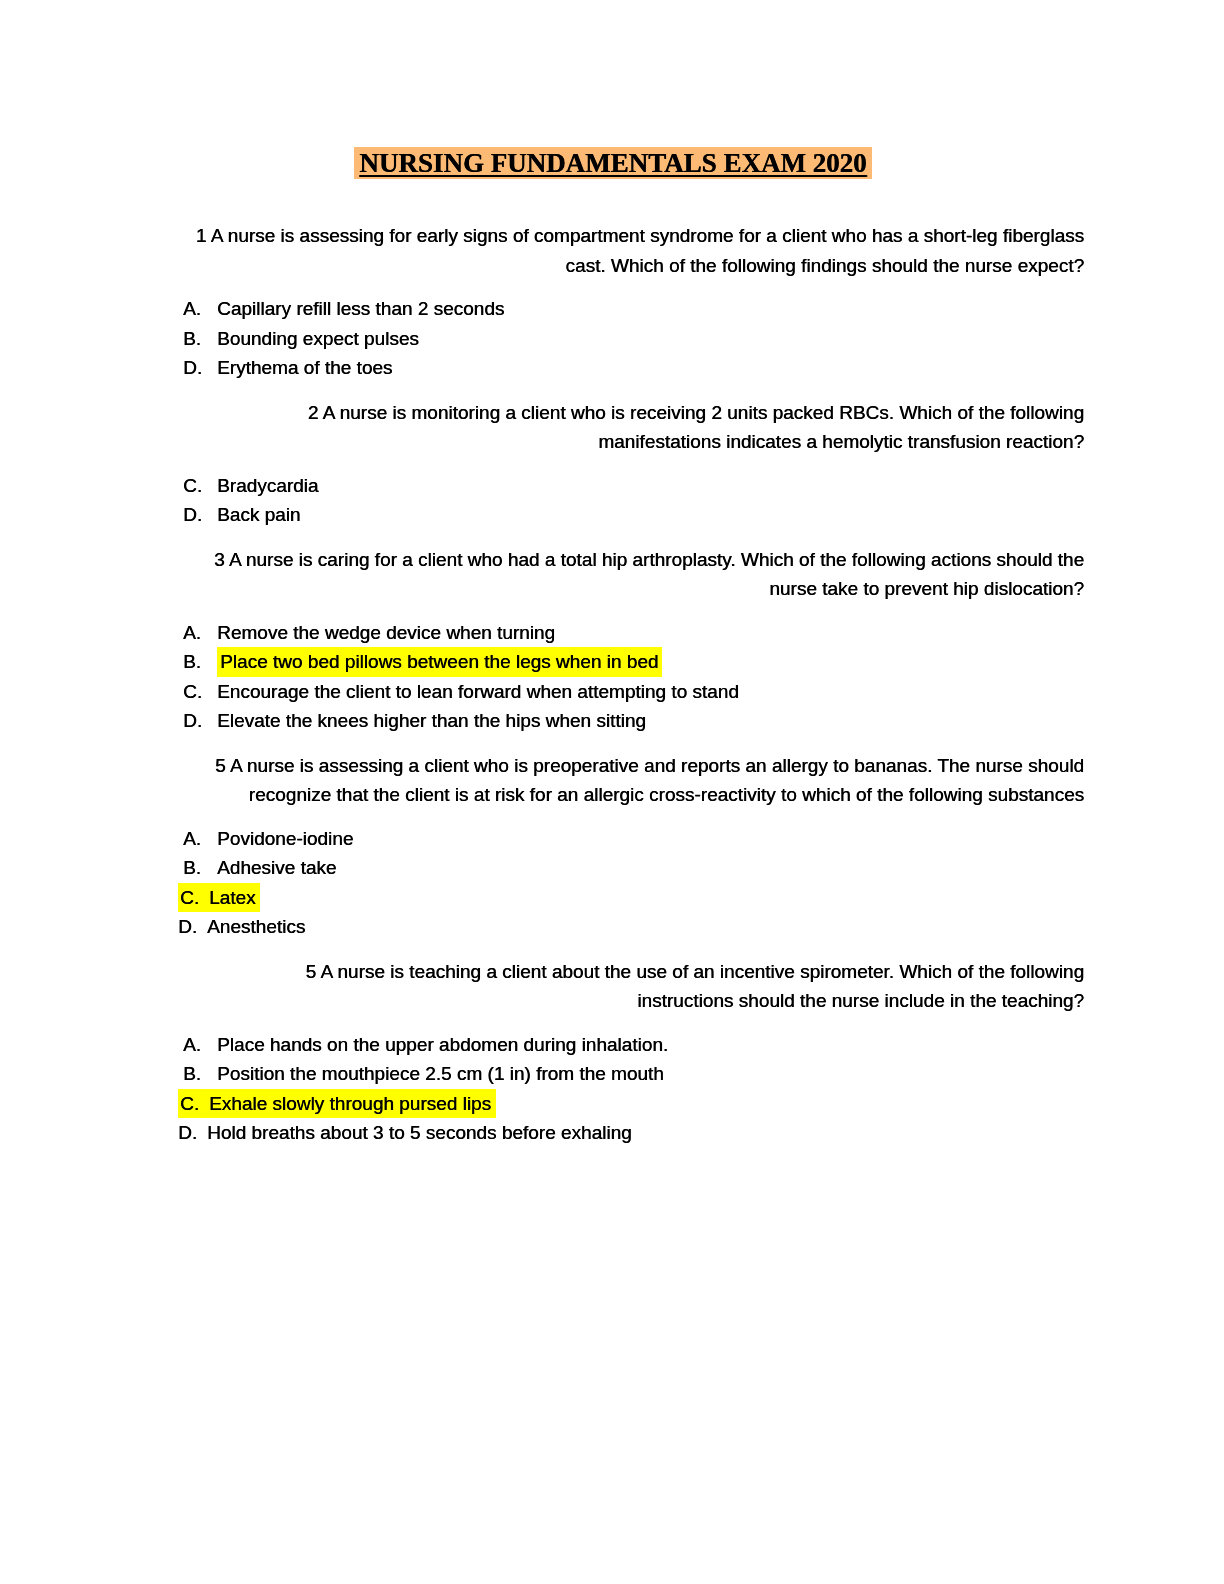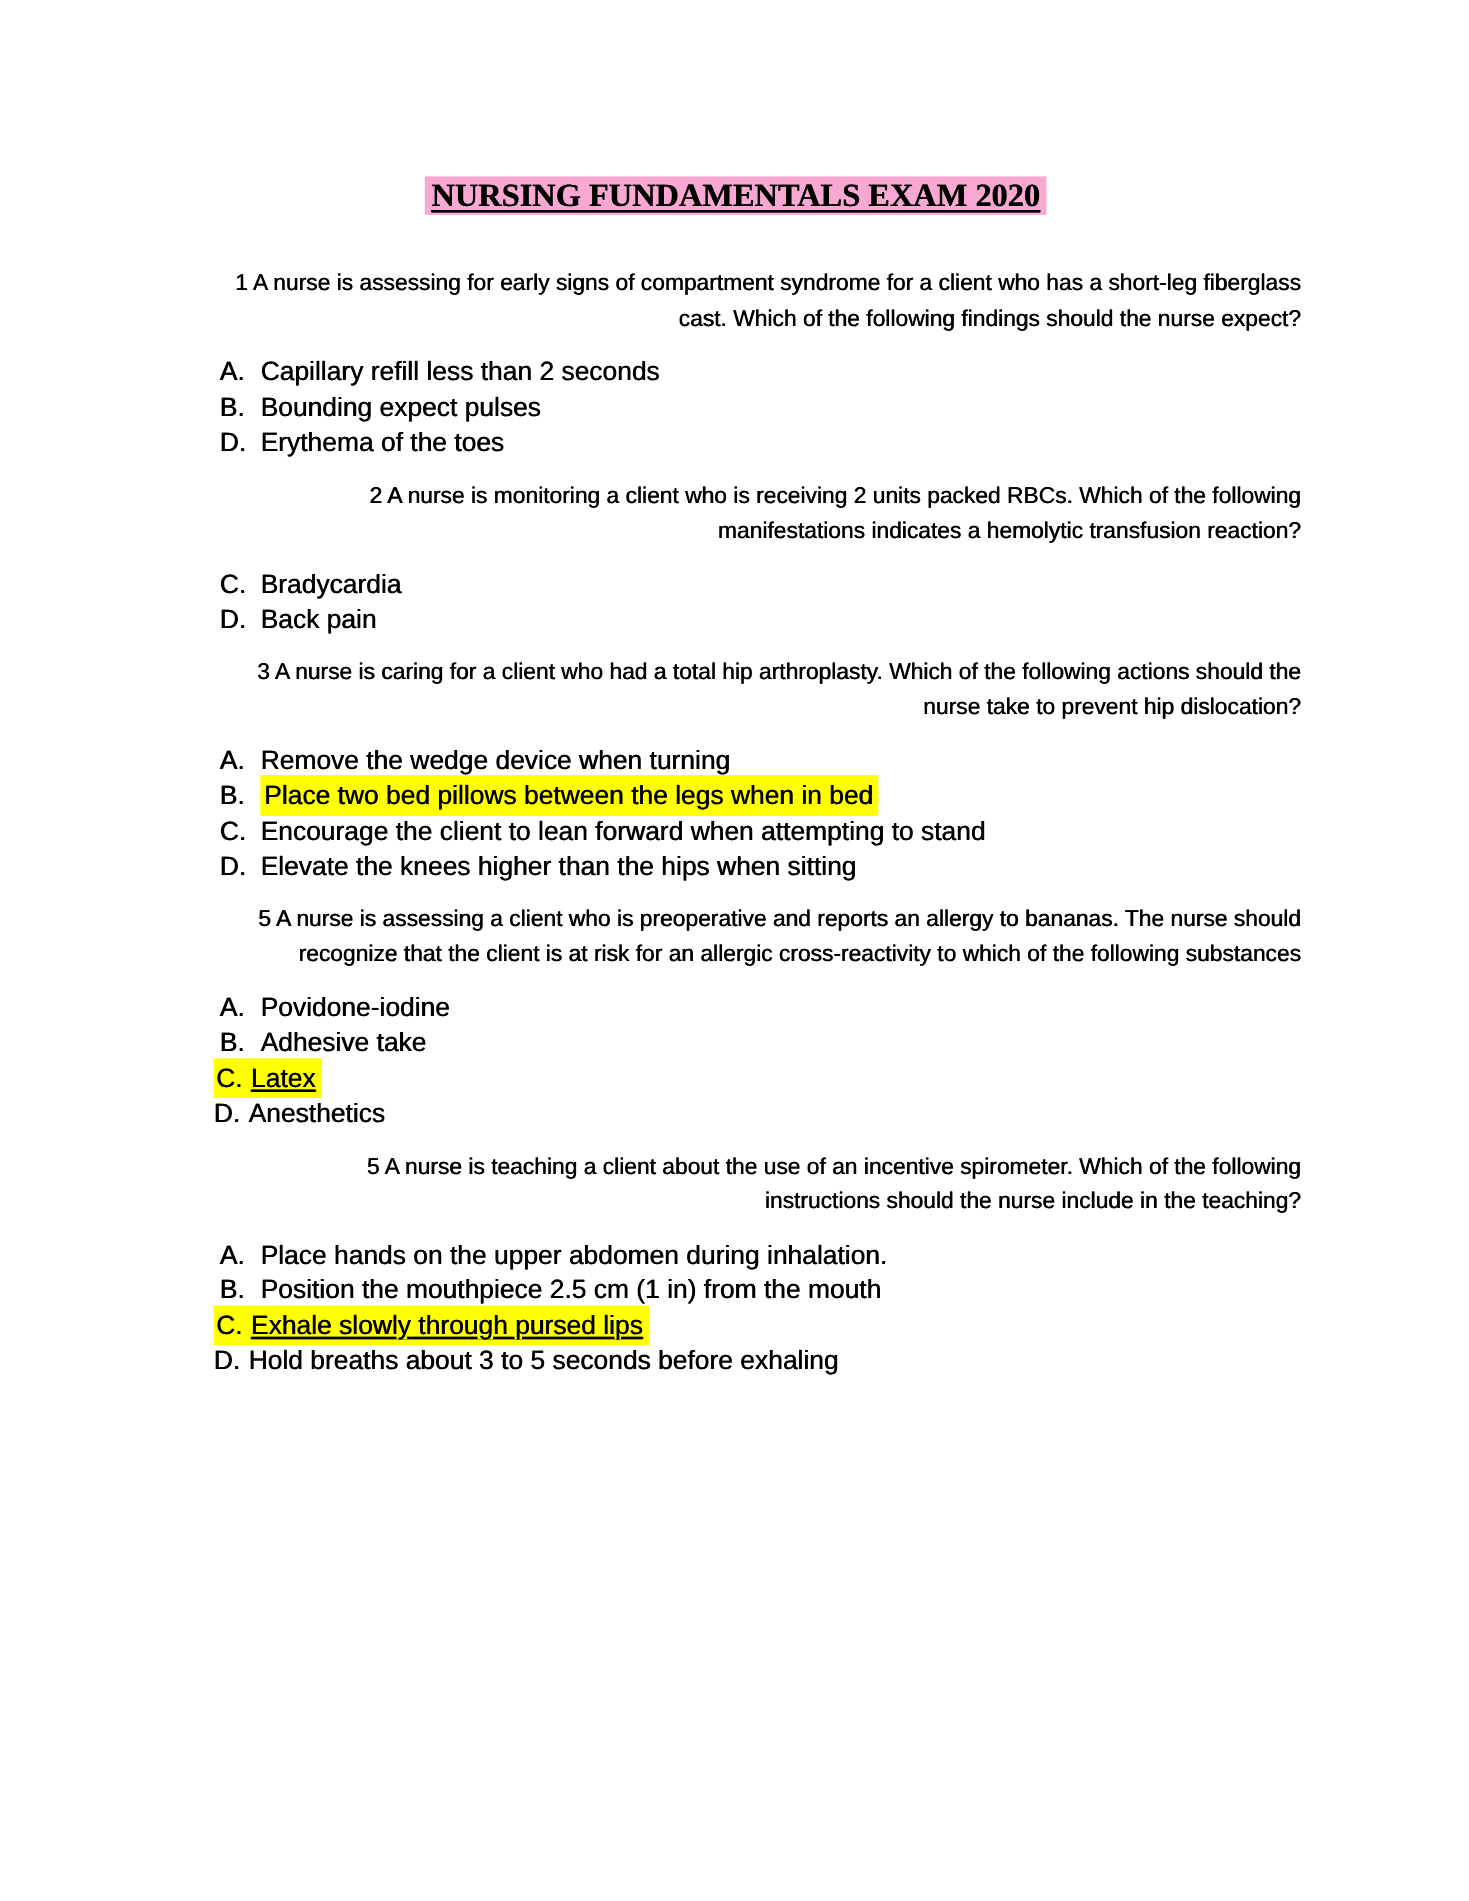--- a/index.html
+++ b/index.html
@@ -22,21 +22,21 @@
   .title-row {
     width: 940px;
     text-align: center;
     margin: 0 0 37px 0;
     line-height: 34px;
   }
   .doc-title {
     font-family: "Liberation Serif", serif;
     font-weight: bold;
     font-size: 27px;
-    background: #f9a8d4;
+    background: #fdba74;
     text-decoration: underline;
     text-decoration-thickness: 2px;
     text-underline-offset: 3px;
     padding: 1px 5px;
     text-shadow: 0.4px 0 0 #000;
     white-space: pre;
   }
   
   .question { margin: 0 0 15px 0; }
   .q-text {
@@ -45,39 +45,38 @@
     line-height: 29.5px;
   }
   .q-line {
     white-space: pre;
     text-shadow: 0.45px 0 0 #000;
     text-align: right;
   }
   .options { }
   .opt {
     margin-left: 40px;
-    font-size: 22px;
+    font-size: 19px;
     line-height: 29.5px;
     white-space: pre;
     text-shadow: 0.45px 0 0 #000;
   }
   .opt.manual { margin-left: 35px; }
   .opt-letter {
     display: inline-block;
     width: 34px;
   }
   .opt.manual .opt-letter { width: 29px; }
   .hl {
     background: #ffff00;
     padding: 4px 4px 4.5px 3px;
   }
   .hl-wrap {
     background: #ffff00;
     padding: 4px 5px 4.5px 2px;
-    text-decoration: underline;
   }
   .opt-suffix { margin-left: 4px; }
 </style>
 </head>
 <body>
 
 <div class="page">
 
   <div class="title-row">
     <span class="doc-title">NURSING FUNDAMENTALS EXAM 2020</span>

